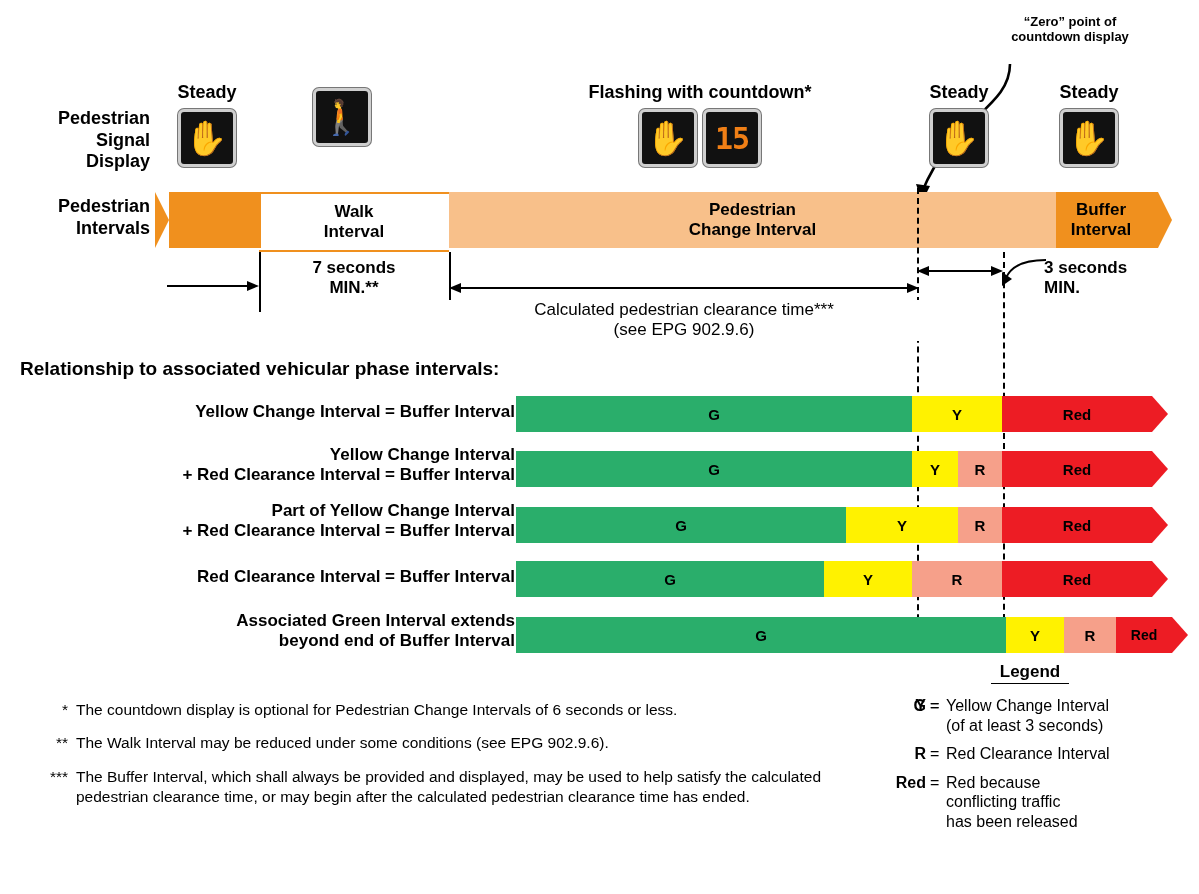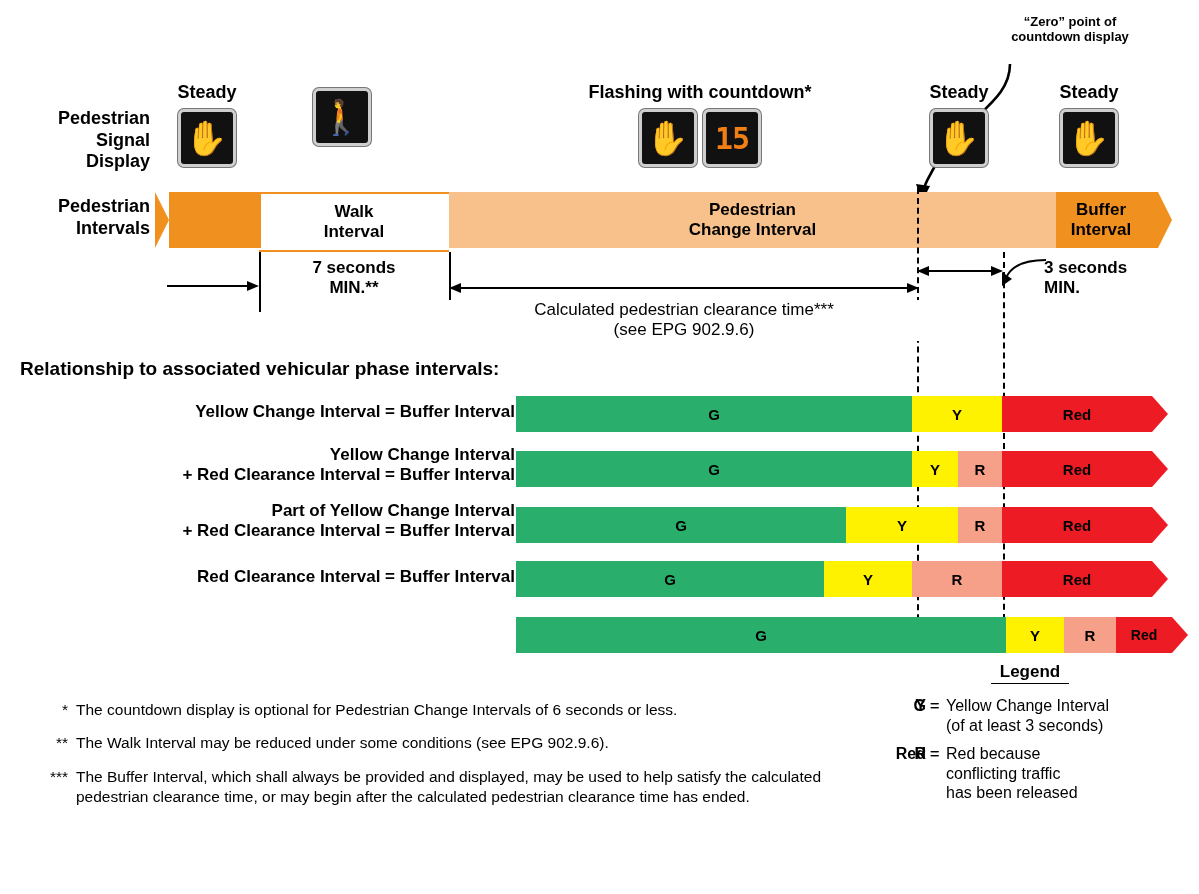--- a/index.html
+++ b/index.html
@@ -198,20 +198,22 @@
   <div class="pbar" style="top:0;width:666px;">
     <div class="pseg" style="left:0;width:308px;background:#2AAE6B;">G</div>
     <div class="pseg" style="left:308px;width:88px;background:#FFF200;">Y</div>
     <div class="pseg" style="left:396px;width:90px;background:#F6A08A;">R</div>
     <div class="pseg" style="left:486px;width:150px;background:#ED1C24;">Red</div>
     <div class="arrowtip" style="left:636px;border-left:16px solid #ED1C24;"></div>
   </div>
 </div>
 
 <div class="prow" style="top:617px;">
+  <div class="plabel" style="top:-6px;white-space:pre-line;">Associated Green Interval extends
+beyond end of Buffer Interval</div>
   <div class="pbar" style="top:0;width:666px;">
     <div class="pseg" style="left:0;width:490px;background:#2AAE6B;">G</div>
     <div class="pseg" style="left:490px;width:58px;background:#FFF200;">Y</div>
     <div class="pseg" style="left:548px;width:52px;background:#F6A08A;">R</div>
     <div class="pseg" style="left:600px;width:56px;background:#ED1C24;font-size:14px;">Red</div>
     <div class="arrowtip" style="left:656px;border-left:16px solid #ED1C24;"></div>
   </div>
 </div>
 
 <div class="abs" id="notes">
@@ -237,20 +239,21 @@
   </div>
   <div class="lrow">
     <span class="lkey">Y</span>
     <span class="leq">=</span>
     <span class="lval" style="white-space:pre-line;">Yellow Change Interval
 (of at least 3 seconds)</span>
   </div>
   <div class="lrow">
     <span class="lkey">R</span>
     <span class="leq">=</span>
+    <span class="lval" style="white-space:pre-line;">Red Clearance Interval</span>
   </div>
   <div class="lrow">
     <span class="lkey">Red</span>
     <span class="leq">=</span>
     <span class="lval" style="white-space:pre-line;">Red because
 conflicting traffic
 has been released</span>
   </div>
 </div>
 

